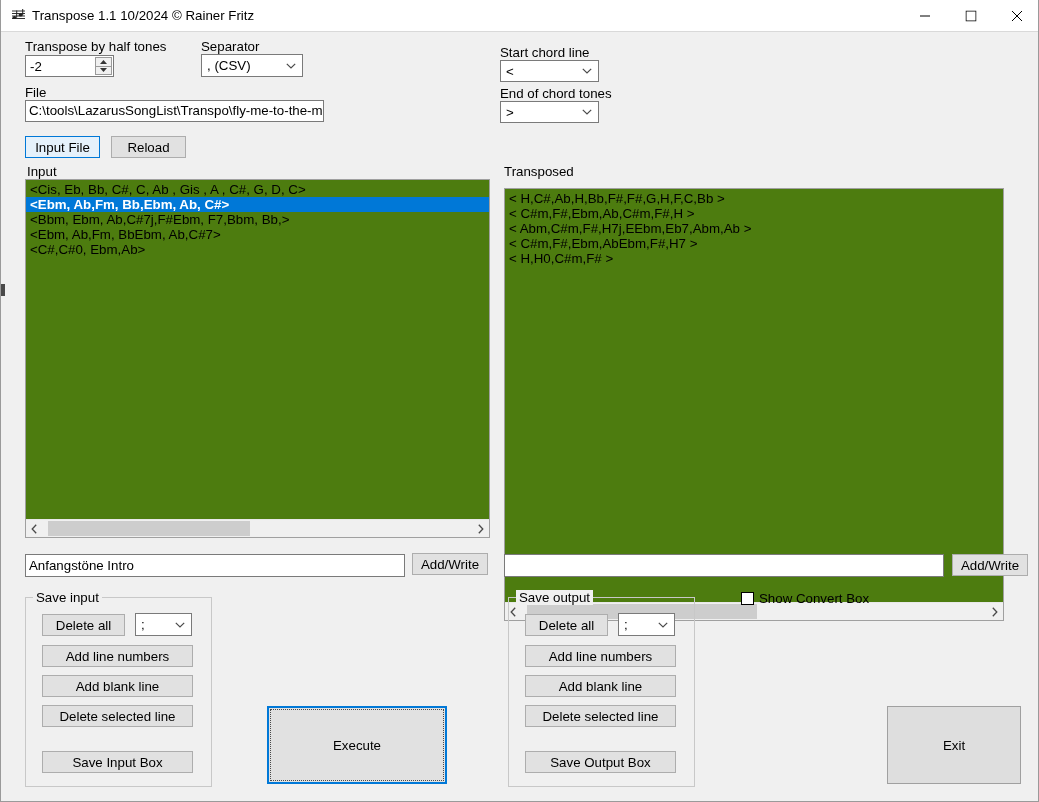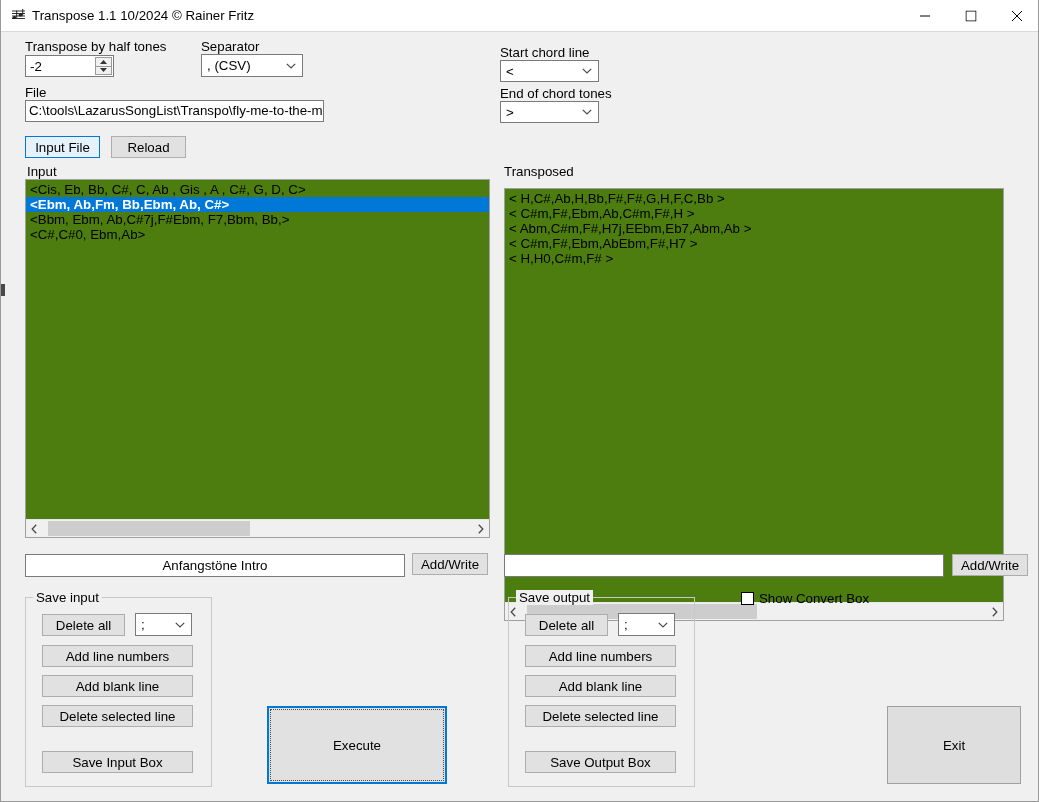--- a/index.html
+++ b/index.html
@@ -378,20 +378,21 @@
   <div class="btn" style="left:110px; top:136px; width:75px; height:22px;">
     <span>Reload</span>
   </div>
 
   <div class="lbl" style="left:26px; top:164px;">Input</div>
   <div class="listbox" style="left:24px; top:179px; width:465px; height:359px;">
     <div class="listbox-items">
       <div class="lb-row">&lt;Cis, Eb, Bb, C#, C, Ab , Gis , A , C#, G, D, C&gt;</div>
       <div class="lb-row sel">&lt;Ebm, Ab,Fm, Bb,Ebm, Ab, C#&gt;</div>
       <div class="lb-row">&lt;Bbm, Ebm, Ab,C#7j,F#Ebm, F7,Bbm, Bb,&gt;</div>
+      <div class="lb-row">&lt;Ebm, Ab,Fm, BbEbm, Ab,C#7&gt;</div>
       <div class="lb-row">&lt;C#,C#0, Ebm,Ab&gt;</div>
     </div>
     <div class="hscroll">
       <div class="arrow left">
         <svg width="7" height="10" viewBox="0 0 7 10">
             <polyline points="5.2,0.8 1.2,5 5.2,9.2" fill="none" stroke="#4a4a4a" stroke-width="1.3"></polyline>
           </svg>
       </div>
       <div class="thumb" style="left:22px; width:202px;"></div>
       <div class="arrow right">
@@ -419,21 +420,21 @@
       </div>
       <div class="thumb" style="left:22px; width:230px;"></div>
       <div class="arrow right">
         <svg width="7" height="10" viewBox="0 0 7 10">
             <polyline points="1.8,0.8 5.8,5 1.8,9.2" fill="none" stroke="#4a4a4a" stroke-width="1.3"></polyline>
           </svg>
       </div>
     </div>
   </div>
 
-  <div class="textbox" style="left:24px; top:554px; width:380px; height:23px;justify-content:center;" title="">
+  <div class="textbox" style="left:24px; top:554px; width:380px; height:23px;" title="">
     <span>Anfangstöne Intro</span>
   </div>
   <div class="btn" style="left:411px; top:553px; width:76px; height:22px;">
     <span>Add/Write</span>
   </div>
 
   <div class="textbox" style="left:503px; top:554px; width:440px; height:23px;" title="">
     <span></span>
   </div>
   <div class="btn" style="left:951px; top:554px; width:76px; height:22px;">

